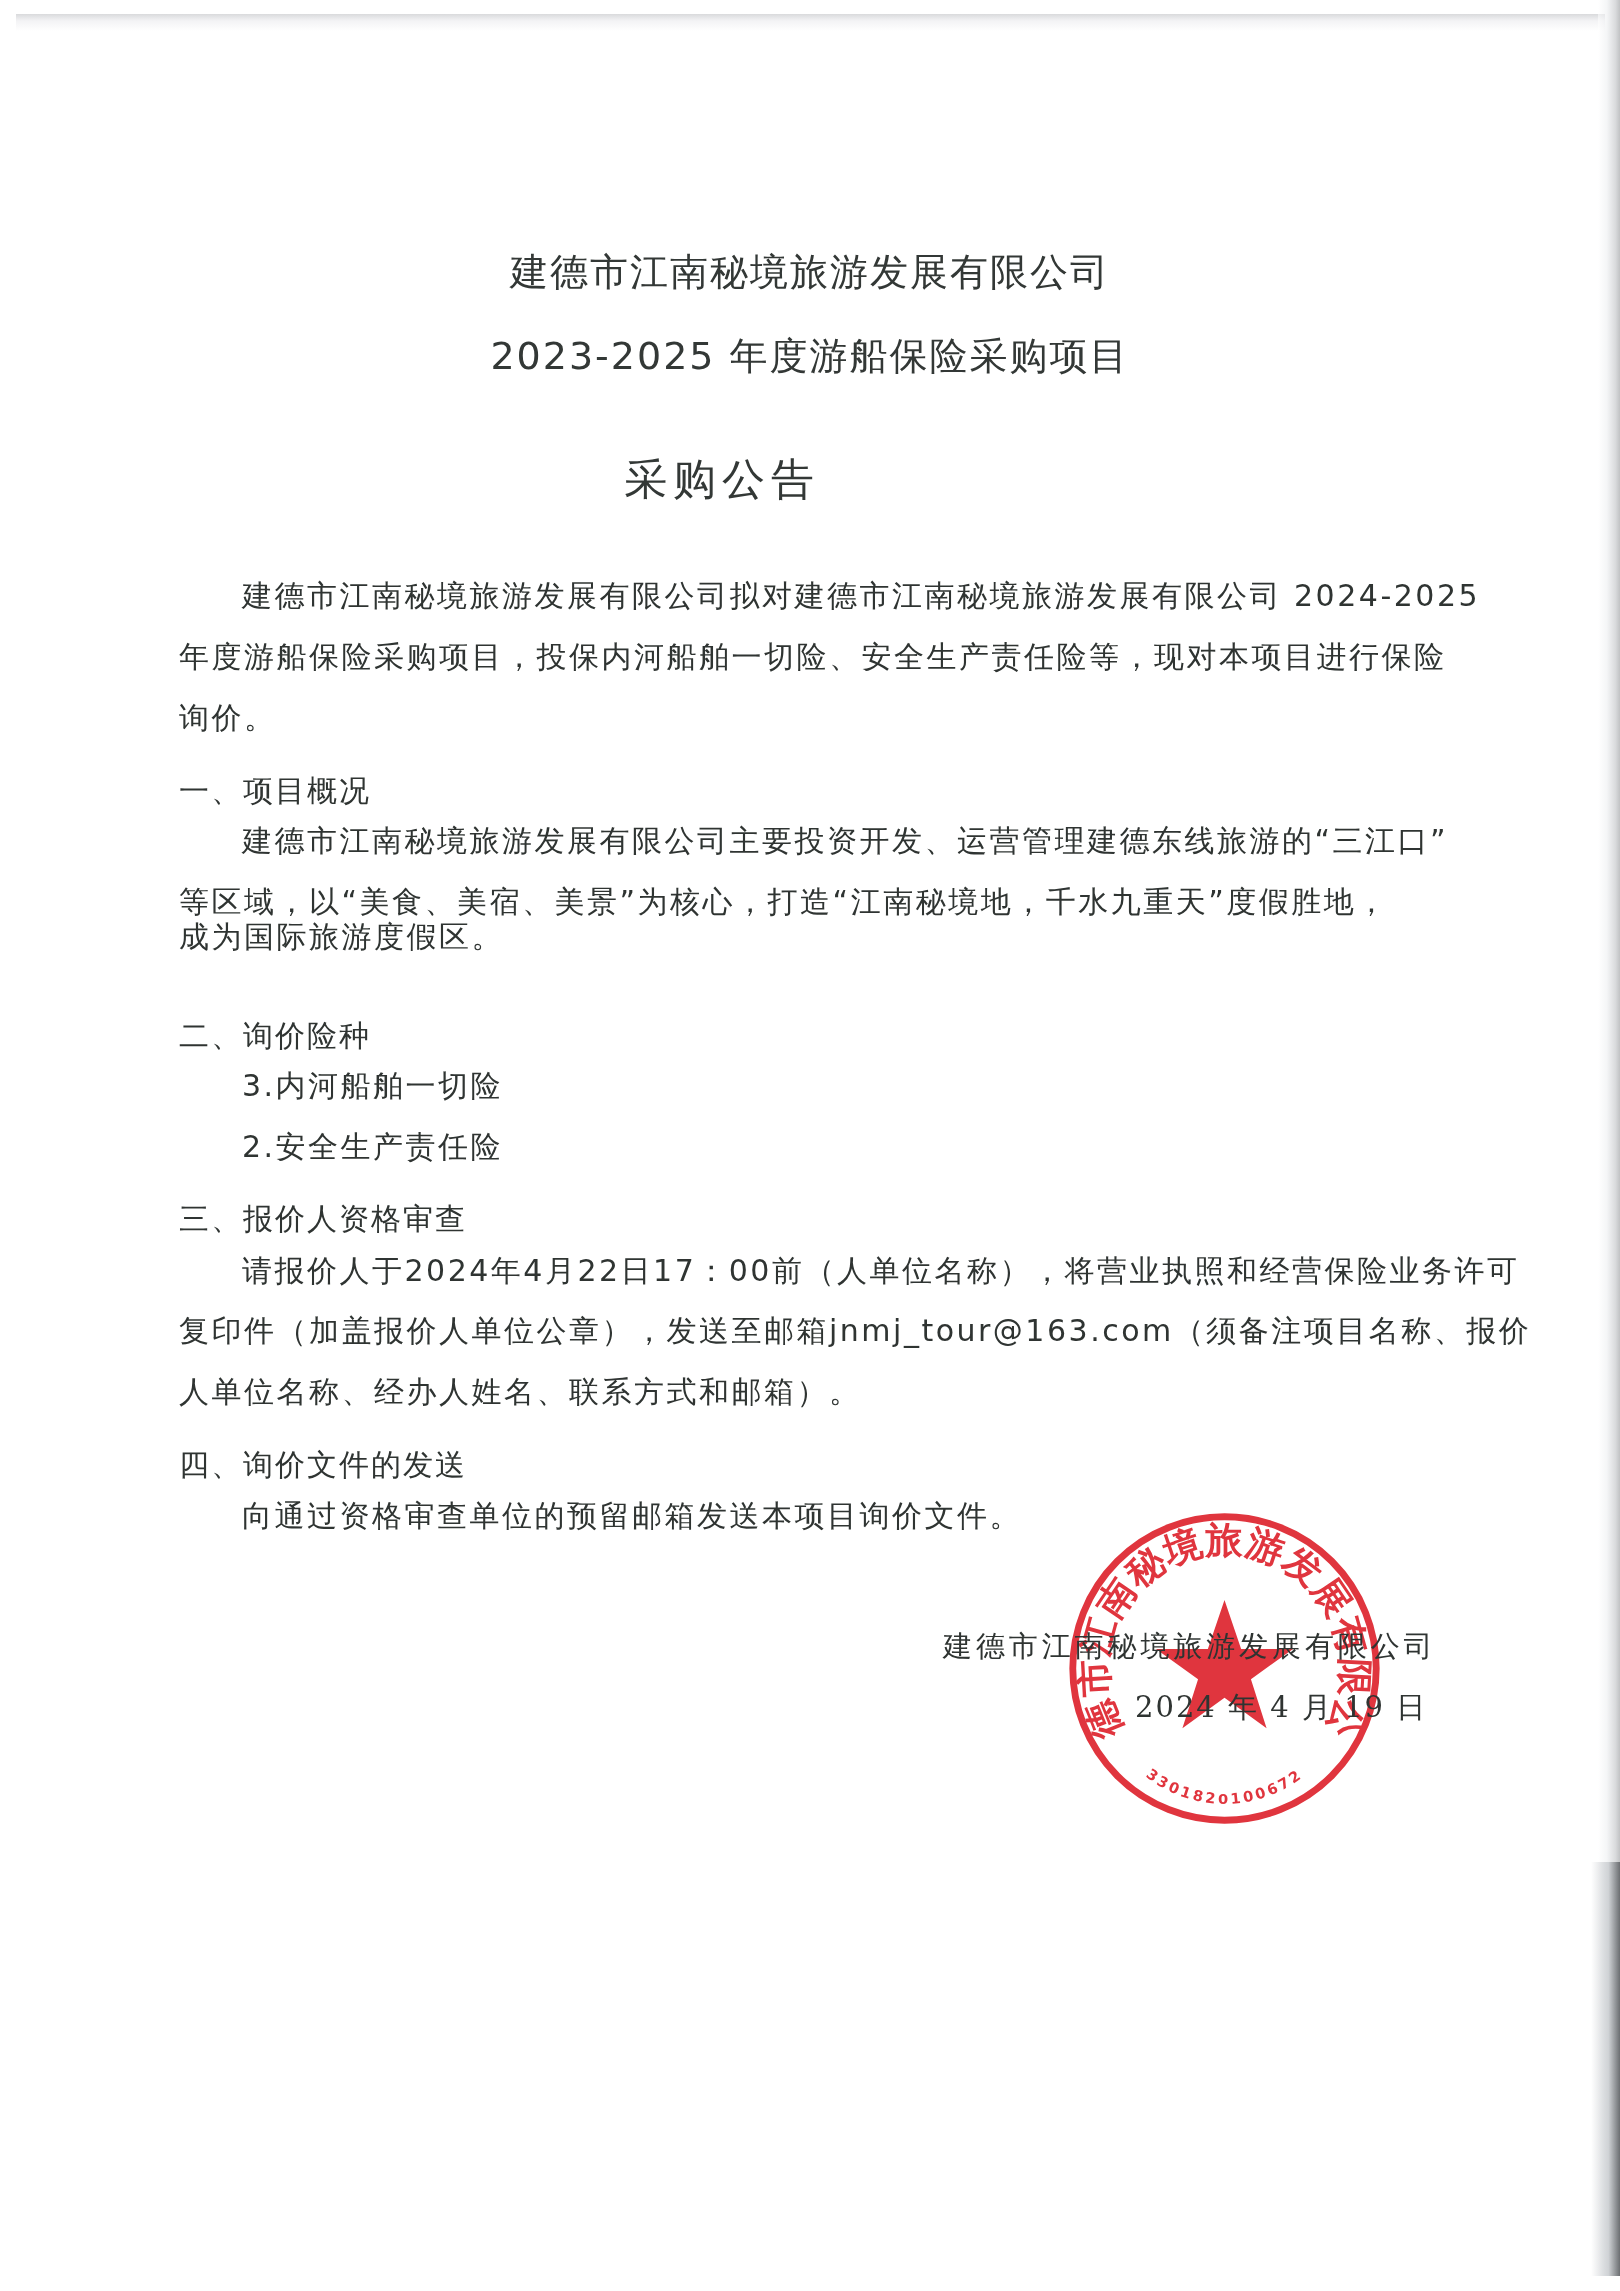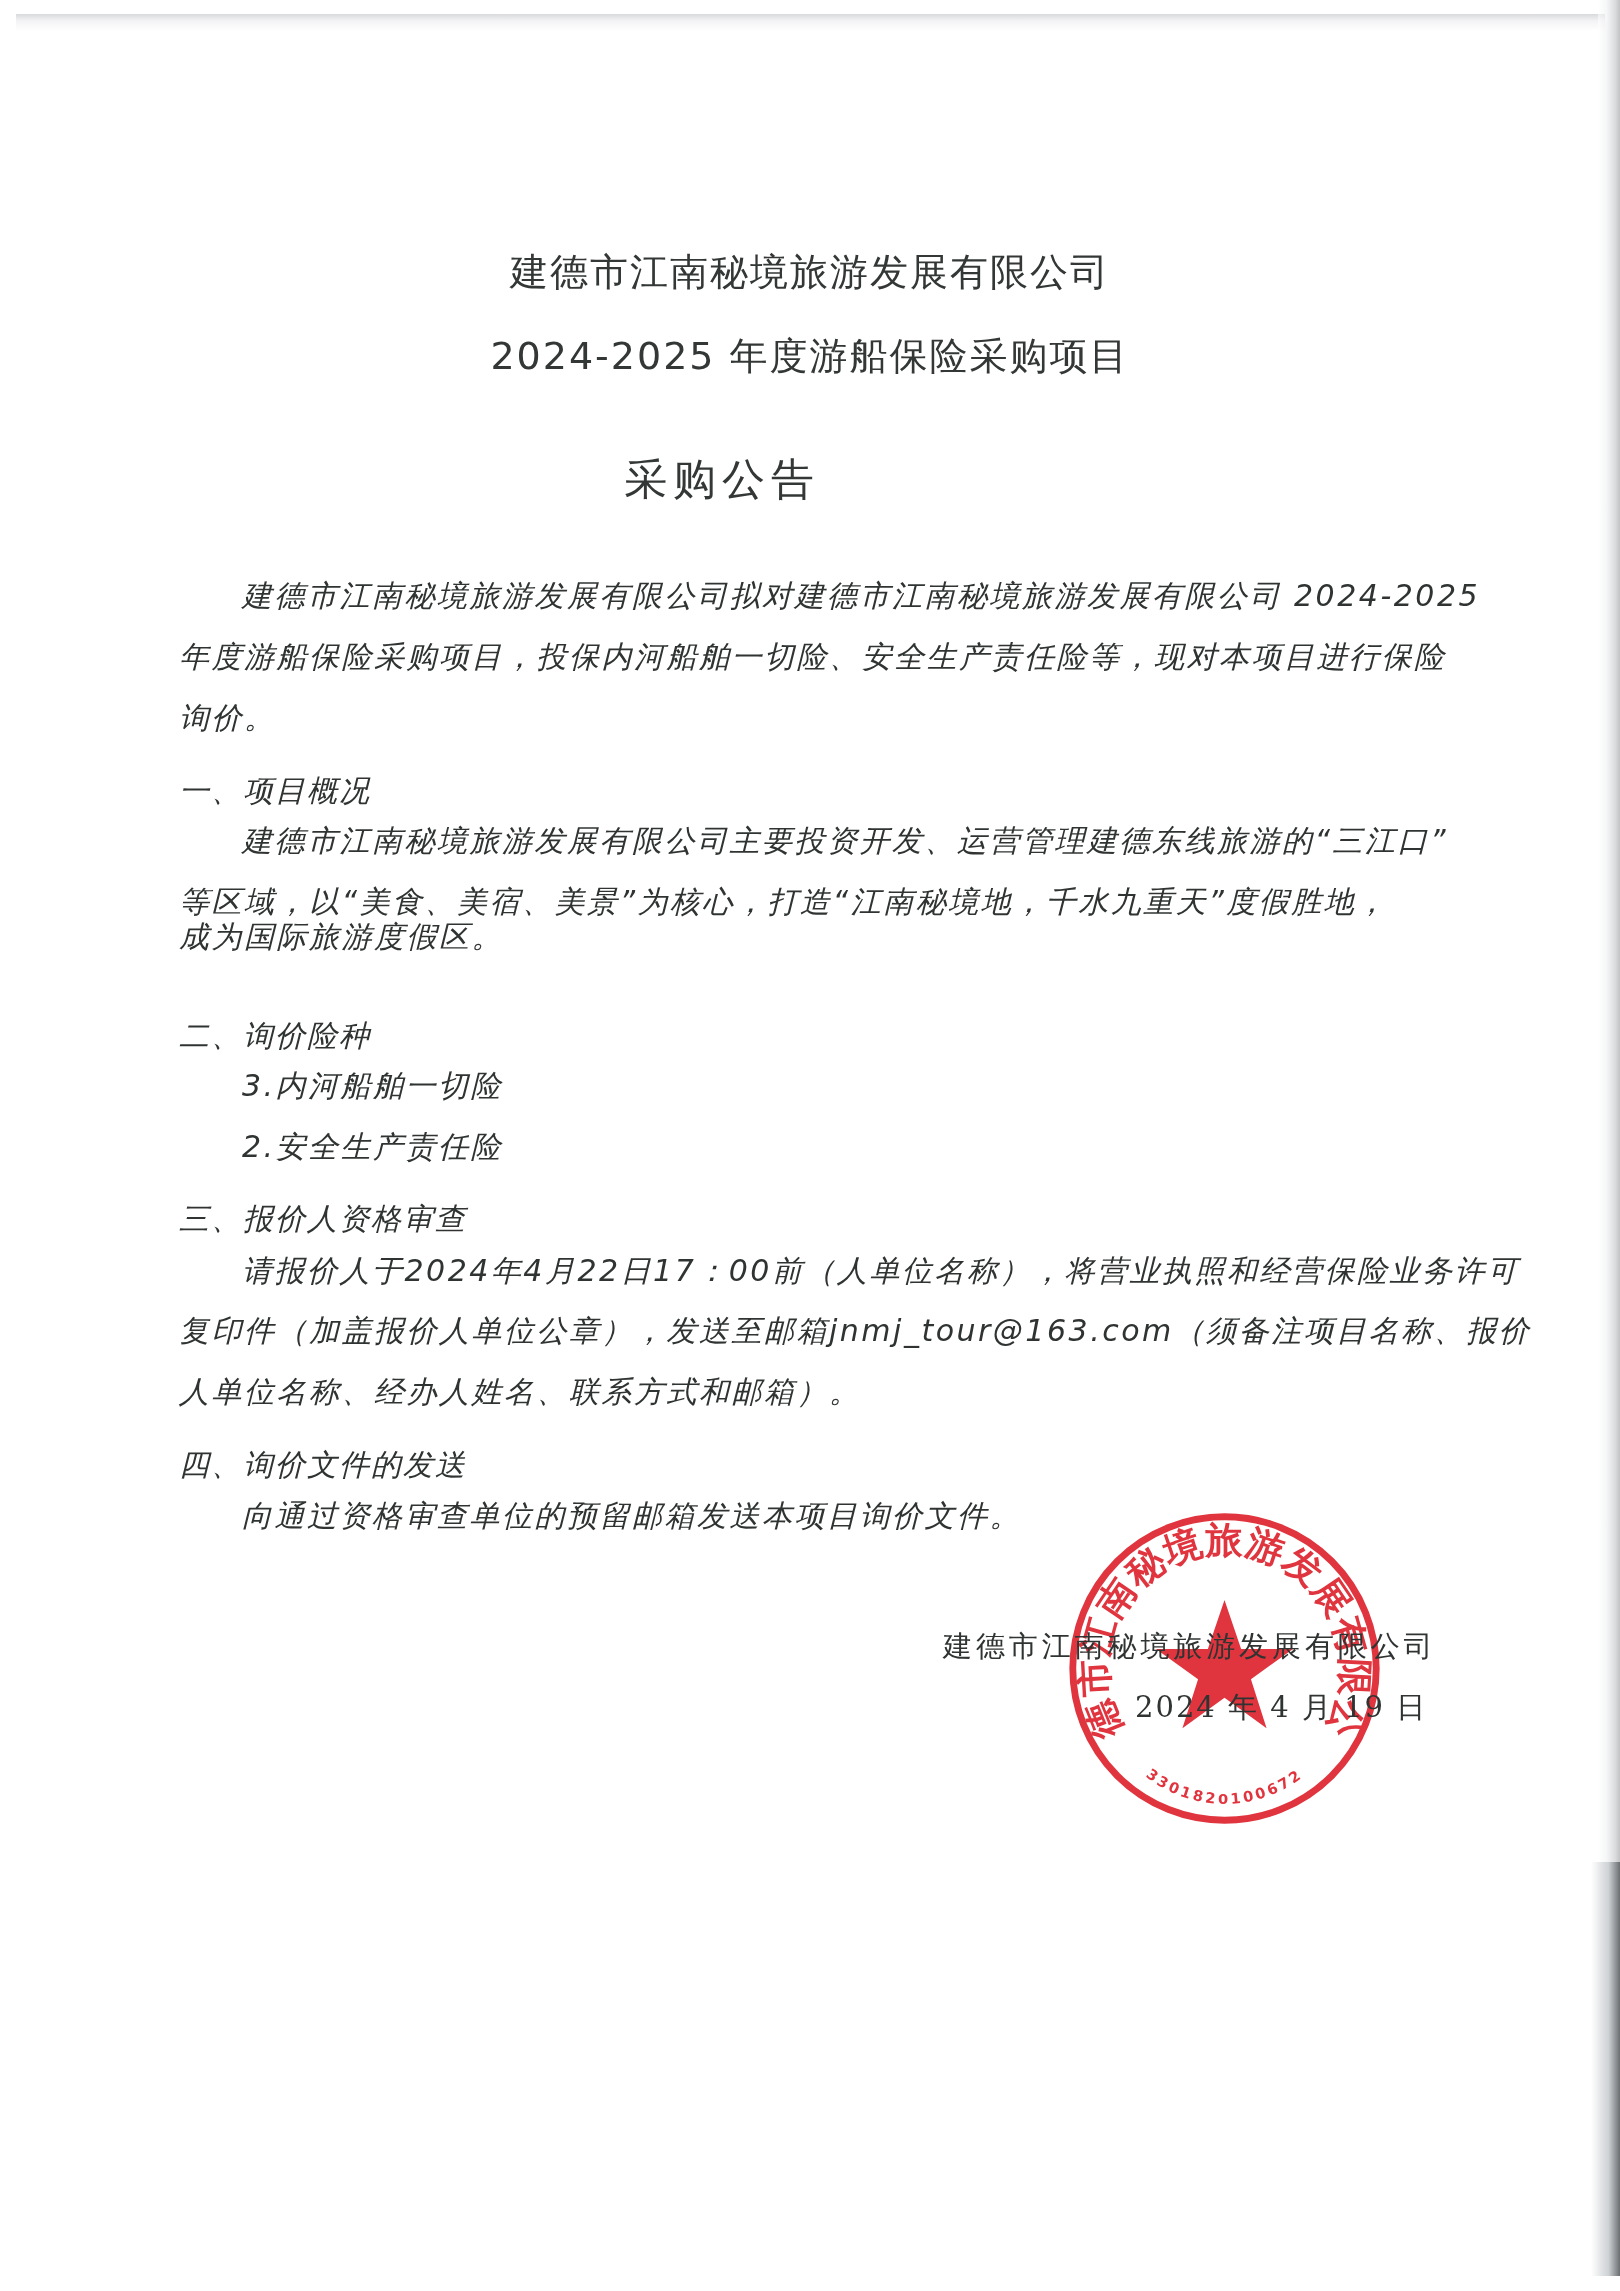--- a/index.html
+++ b/index.html
@@ -34,21 +34,20 @@
   .ht2 { top: 331px; }
   .notice-title {
     position: absolute; left: 0; width: 1444px; text-align: center; top: 451px;
     font-size: 43px; letter-spacing: 5.9px; color: #333836;
     font-family: "DejaVu Sans", "Liberation Sans", sans-serif;
   }
   .line {
     position: absolute; left: 179px; font-size: 30px; letter-spacing: 2.5px;
     white-space: nowrap; color: #2f3432;
     font-family: "DejaVu Sans", "Liberation Sans", sans-serif;
-    font-style: italic;
   }
   .indent { left: 242px; }
   .heading { letter-spacing: 2px; margin-top: 10px; }
   .sign {
     position: absolute; font-size: 29px; letter-spacing: 3.9px; white-space: nowrap;
     color: #2f3432; font-family: "DejaVu Serif", "Liberation Serif", serif; z-index: 2;
   }
   .seal {
     position: absolute; left: 1063px; top: 1507px; width: 323px; height: 323px; z-index: 1;
     mix-blend-mode: multiply;
@@ -57,21 +56,21 @@
 </head>
 <body>
 
 <div class="scan-top"></div>
 <div class="scan-right"></div>
 <div class="scan-right-lower"></div>
 
 <div>
 
   <div class="header-title ht1">建德市江南秘境旅游发展有限公司</div>
-  <div class="header-title ht2">2024-2025 年度游船保险采购项目</div>
+  <div class="header-title ht2">2023-2025 年度游船保险采购项目</div>
   <div class="notice-title">采购公告</div>
 
   <div class="line indent" style="top:576px">建德市江南秘境旅游发展有限公司拟对建德市江南秘境旅游发展有限公司 2024-2025</div>
   <div class="line" style="top:637px">年度游船保险采购项目，投保内河船舶一切险、安全生产责任险等，现对本项目进行保险</div>
   <div class="line" style="top:698px">询价。</div>
 
   <div class="line heading" style="top:761px">一、项目概况</div>
   <div class="line indent" style="top:821px">建德市江南秘境旅游发展有限公司主要投资开发、运营管理建德东线旅游的“三江口”</div>
   <div class="line" style="top:882px">等区域，以“美食、美宿、美景”为核心，打造“江南秘境地，千水九重天”度假胜地，</div>
   <div class="line" style="top:917px">成为国际旅游度假区。</div>

